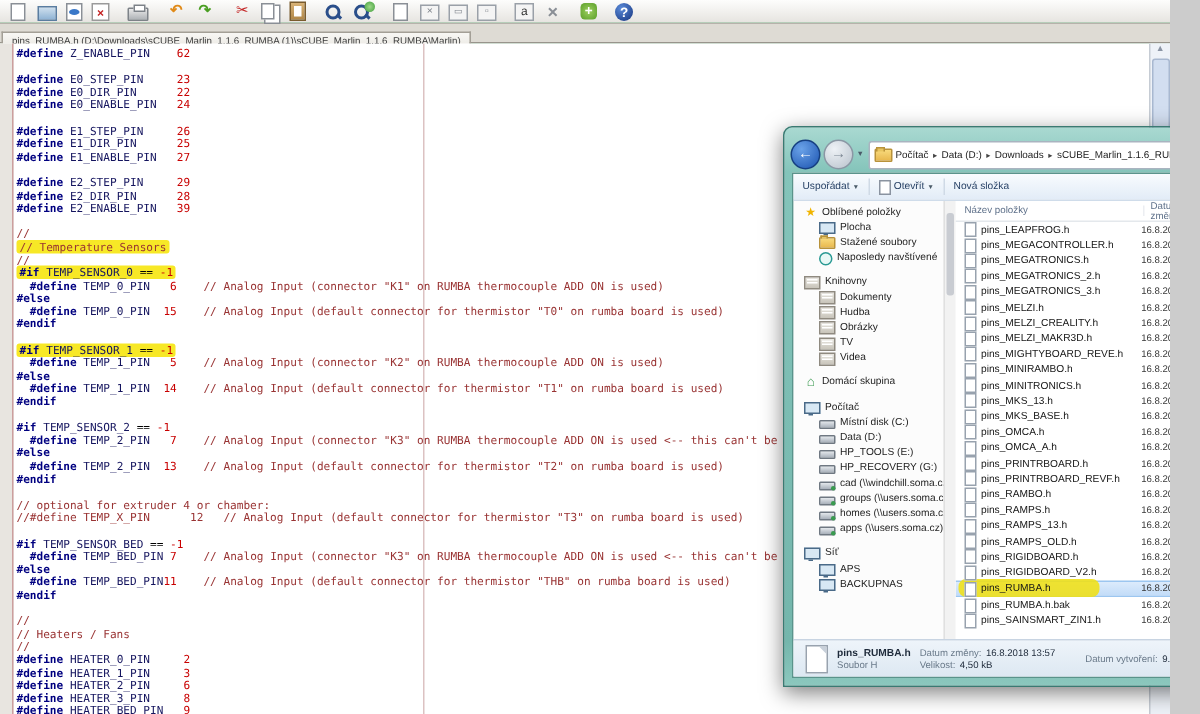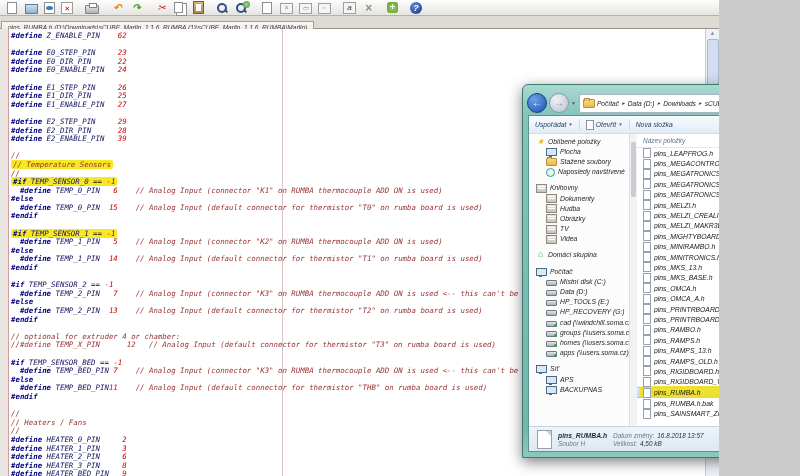--- a/index.html
+++ b/index.html
@@ -1,17 +1,17 @@
 <!DOCTYPE html>
 <html><head>
 <meta charset="utf-8">
 <style>
   html,body{margin:0;padding:0;}
   body{font-family:"Liberation Sans",sans-serif;background:#ccc;}
-  .screen{position:relative;width:719px;height:476px;overflow:hidden;background:#86efac;font-style:italic;}
+  .screen{position:relative;width:780px;height:476px;overflow:hidden;background:#86efac;}
 
   
   .ed-toolbar{position:absolute;left:0;top:0;width:800px;height:16px;
     background:linear-gradient(#fdfdfc,#e6e4e0);border-bottom:1px solid #b6b2ab;
     display:flex;align-items:center;padding-left:2px;box-sizing:border-box;}
   .ti{width:13px;height:12px;margin:0 3px;position:relative;display:inline-block;
     font-size:10px;line-height:12px;text-align:center;}
   .ti-sep{width:6px;height:12px;display:inline-block;}
   .ti-new-file,.ti-new-window{background:#fff;border:1px solid #8a8f96;width:8px;height:10px;margin:0 5px;}
   .ti-open-folder{background:linear-gradient(#cfe0ee,#8fb3d4);border:1px solid #5a7da0;width:11px;height:8px;margin-top:3px;}

